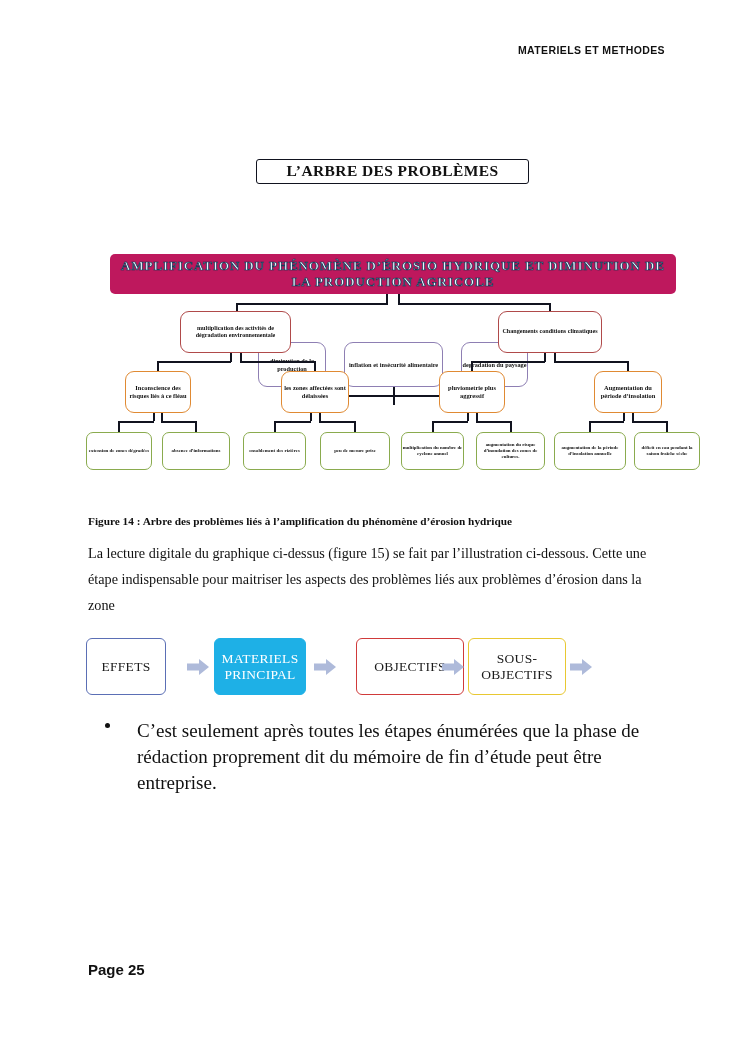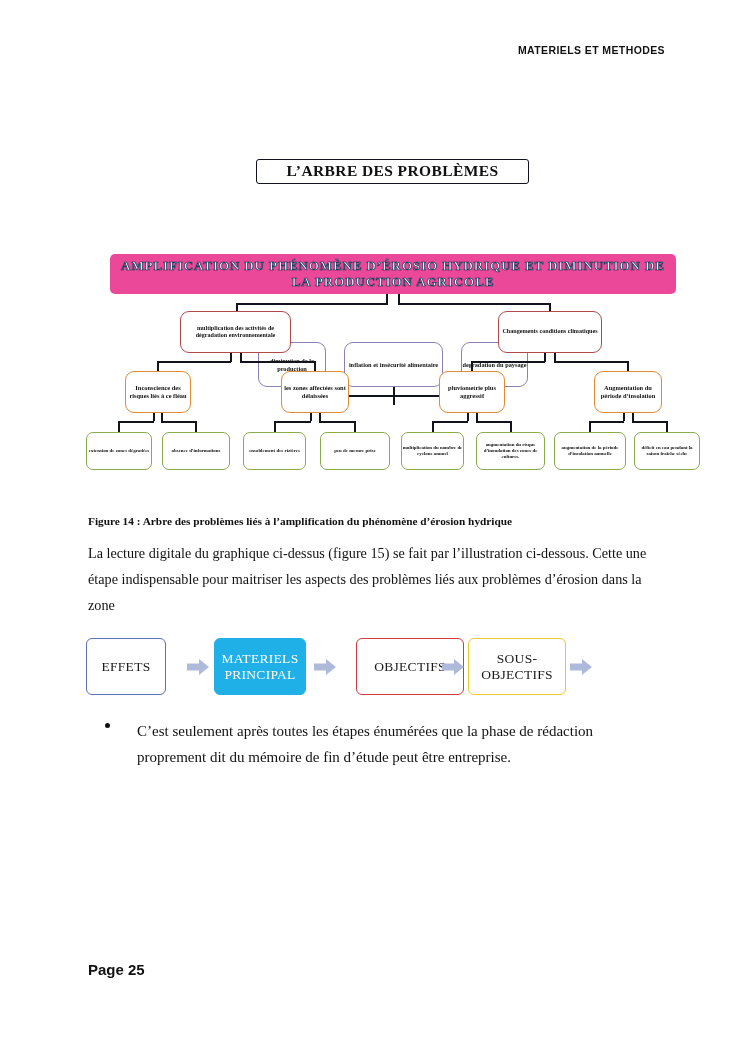--- a/index.html
+++ b/index.html
@@ -41,21 +41,21 @@
 
   
   .purple{border:1.6px solid #8e7fb3; border-radius:9px; font-size:6.3px;}
   .p1{left:258px; top:192px; width:68px; height:45px;}
   .p2{left:344px; top:192px; width:99px; height:45px;}
   .p3{left:461px; top:192px; width:67px; height:45px;}
 
   
   .banner{
     position:absolute; left:110px; top:104px; width:566px; height:40px;
-    background:#ec4899; border-radius:5px;
+    background:#be185d; border-radius:5px;
     display:flex; align-items:center; justify-content:center; text-align:center;
     font-family:"Liberation Serif", serif;
     font-weight:bold; font-size:13px; letter-spacing:.9px; line-height:1.25;
     color:#eaf7ff;
     -webkit-text-stroke:0.7px #1b3d5c;
     text-shadow:0 0 1px #123;
   }
 
   
   .red{border:1.8px solid #b04a4a; border-radius:9px; font-size:6.1px;}
@@ -118,21 +118,21 @@
   .arw svg{display:block;}
   .a1{left:101px;} .a2{left:228px;} .a3{left:356px;} .a4{left:484px;}
 
   
   .bullet-wrap{position:absolute; left:105px; top:718px; width:560px;}
   .bullet-dot{
     position:absolute; left:0; top:5px; width:5px;height:5px;
     border-radius:50%; background:#111;
   }
   .bullet-text{
-    margin-left:32px; font-size:15px; color:#111; line-height:26px;
+    margin-left:32px; font-size:19px; color:#111; line-height:26px;
   }
 
   
   .footer{
     position:absolute; left:88px; top:961px;
     font-family:"Liberation Sans", sans-serif;
     font-weight:bold; font-size:15px; color:#111;
   }
 </style>
 </head>

